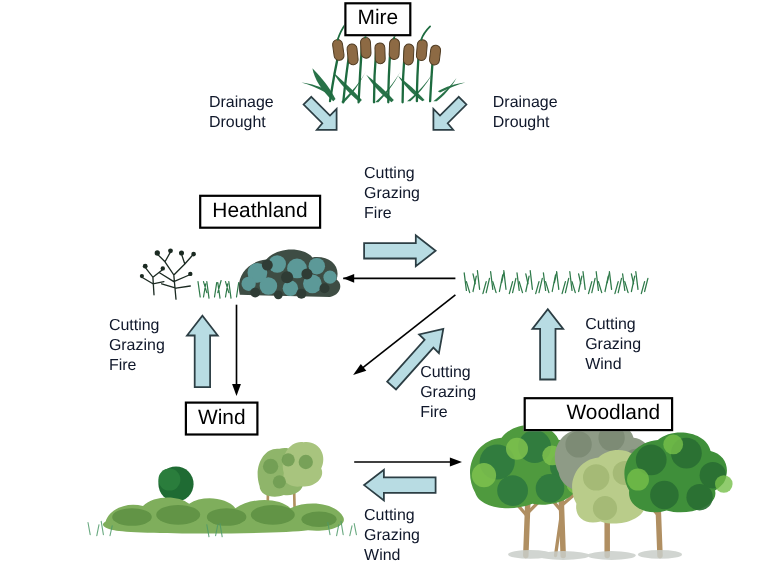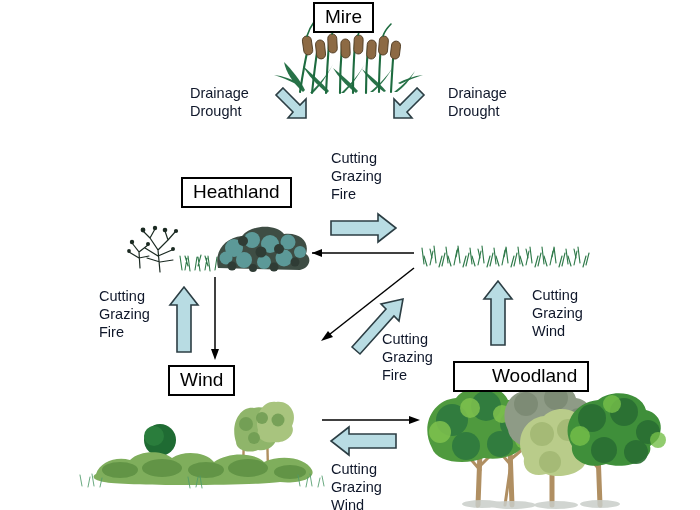--- a/index.html
+++ b/index.html
@@ -320,21 +320,21 @@
 
   <div class="node-box" style="left:160px;top:177px;margin-left:21px;">
     <span>Heathland</span>
   </div>
 
 
   <div class="node-box" style="left:168px;top:365px;">
     <span>Wind</span>
   </div>
 
-  <div class="node-box" style="left:453px;top:361px;padding-left:37px;">
+  <div class="node-box" style="left:476px;top:361px;padding-left:37px;">
     <span>Woodland</span>
   </div>
 
   <div class="arrow-label" style="left:190px;top:85px;">Drainage
 Drought</div>
 
   <div class="arrow-label" style="left:448px;top:85px;">Drainage
 Drought</div>
 
   <div class="arrow-label" style="left:331px;top:150px;">Cutting

